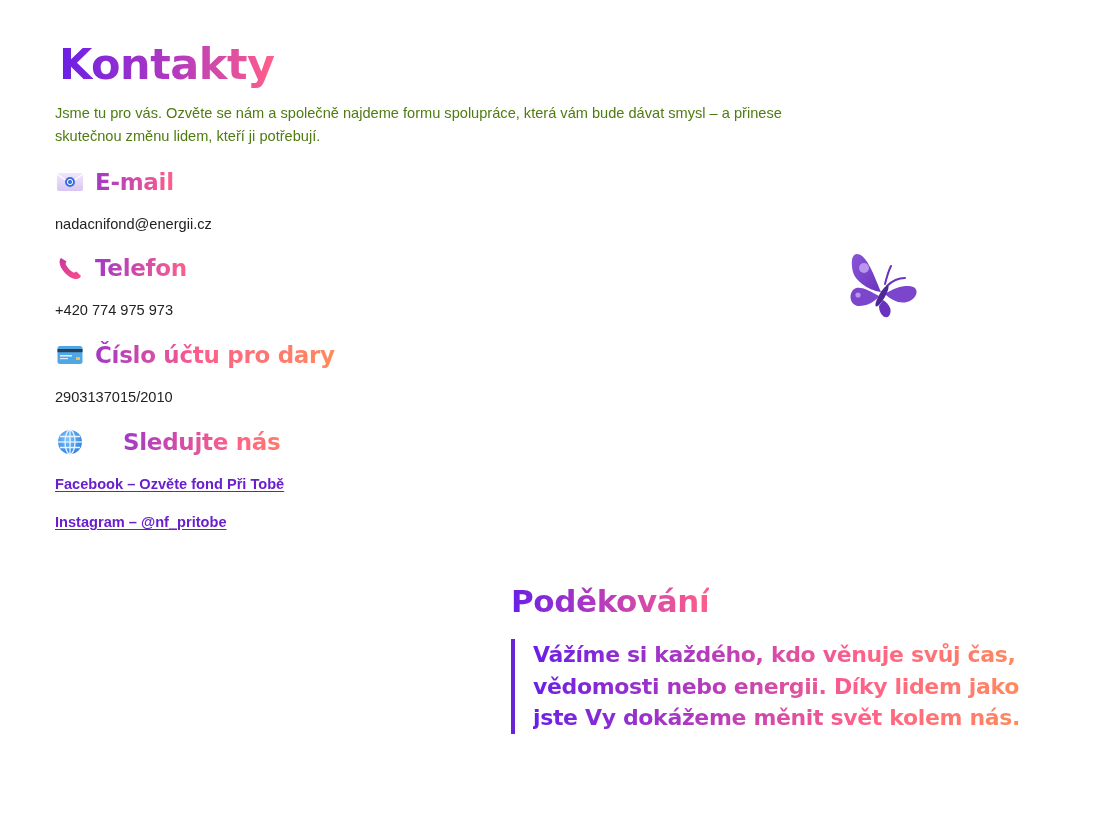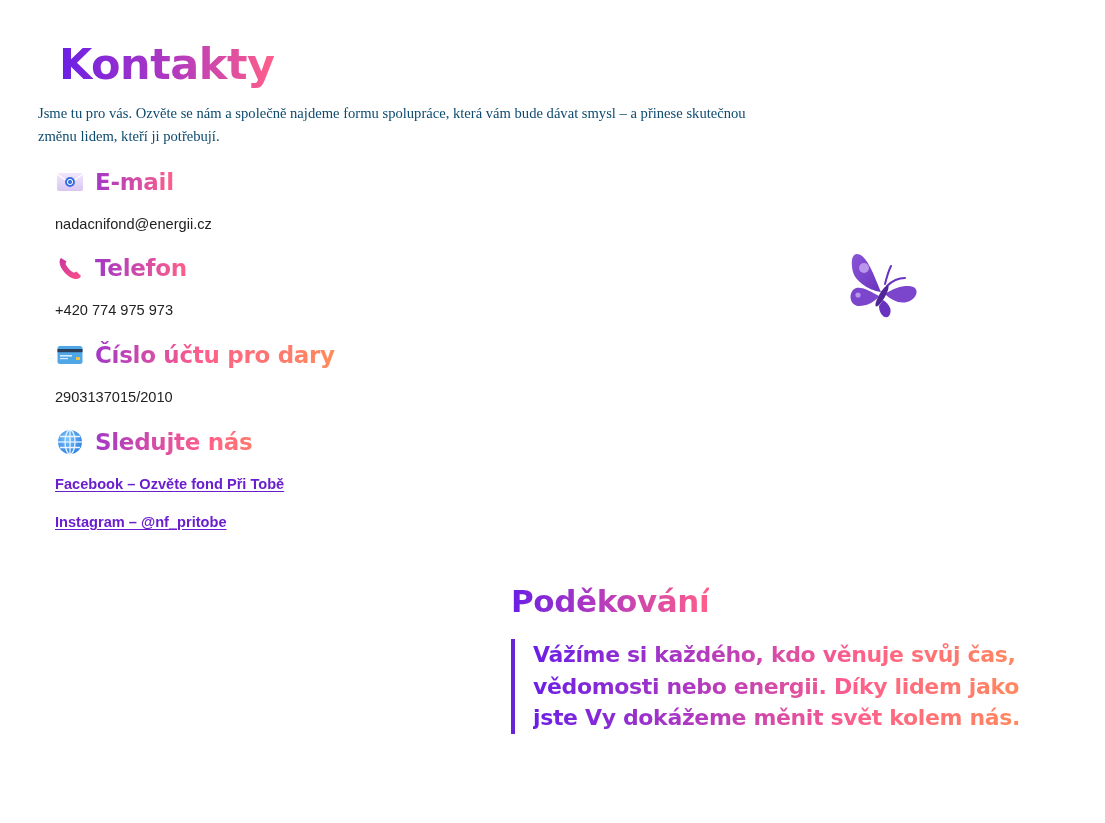--- a/index.html
+++ b/index.html
@@ -28,28 +28,28 @@
       top: 34px;
       margin: 4px;
       font-size: 43px;
       font-weight: 700;
       letter-spacing: -0.5px;
       line-height: 52px;
       background-image: linear-gradient(90deg, #6a1fe6 0%, #b53bbd 55%, #ff5f8a 100%);
     }
     .intro {
       position: absolute;
-      left: 38px;
+      left: 55px;
       top: 102px;
       width: 740px;
       margin: 0;
-      font-family: Liberation Serif, serif;
+      font-family: Liberation Sans, sans-serif;
       font-size: 14.6px;
       line-height: 23px;
-      color: #0c4a6e;
+      color: #4d7c0f;
     }
     .section-heading {
       position: absolute;
       left: 55px;
       margin: 0;
       display: flex;
       align-items: center;
       height: 34px;
     }
     .section-heading .icon {
@@ -178,21 +178,21 @@
       <rect x="0.5" y="4" width="25" height="3.2" fill="#2b3e5a"></rect>
       <rect x="3" y="10" width="12" height="1.6" fill="#d6ecfb"></rect>
       <rect x="3" y="13" width="8" height="1.2" fill="#d6ecfb"></rect>
       <rect x="19" y="12" width="4" height="3" rx="0.5" fill="#f5c542"></rect>
     </svg>
   </span>
   <span class="title grad">Číslo účtu pro dary</span>
 </h2>
 <p class="value" style="top:387px;">2903137015/2010</p>
 
-<h2 class="section-heading h-social" style="top:425px;">
+<h2 class="section-heading h-social" style="top:425px;gap:28px;">
   <span class="icon">
     <svg width="26" height="26" viewBox="0 0 26 26">
       <defs>
         <radialGradient id="glg" cx="0.4" cy="0.35" r="0.7">
           <stop offset="0" stop-color="#7cc6ff"></stop>
           <stop offset="1" stop-color="#2f7fe0"></stop>
         </radialGradient>
       </defs>
       <circle cx="13" cy="13" r="12" fill="url(#glg)"></circle>
       <ellipse cx="13" cy="13" rx="5" ry="12" fill="none" stroke="#e8f4ff" stroke-width="1.3"></ellipse>

